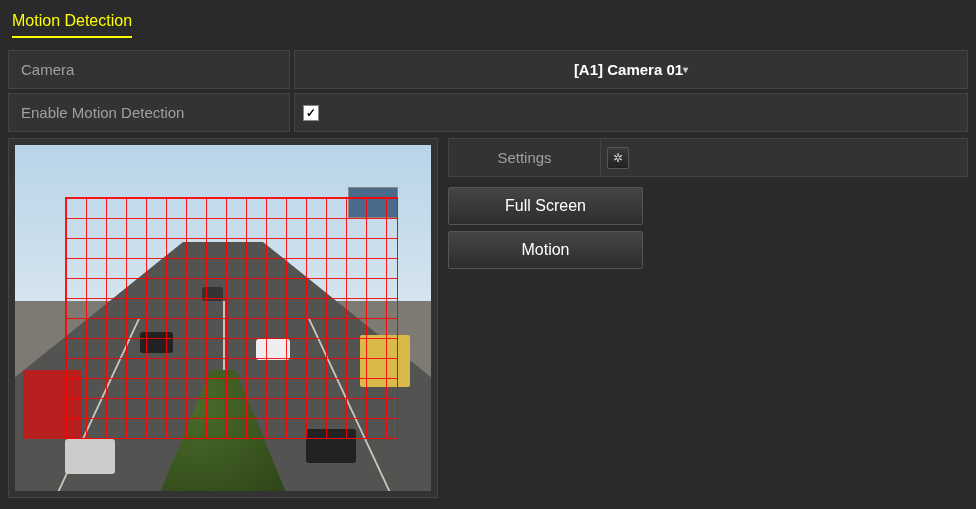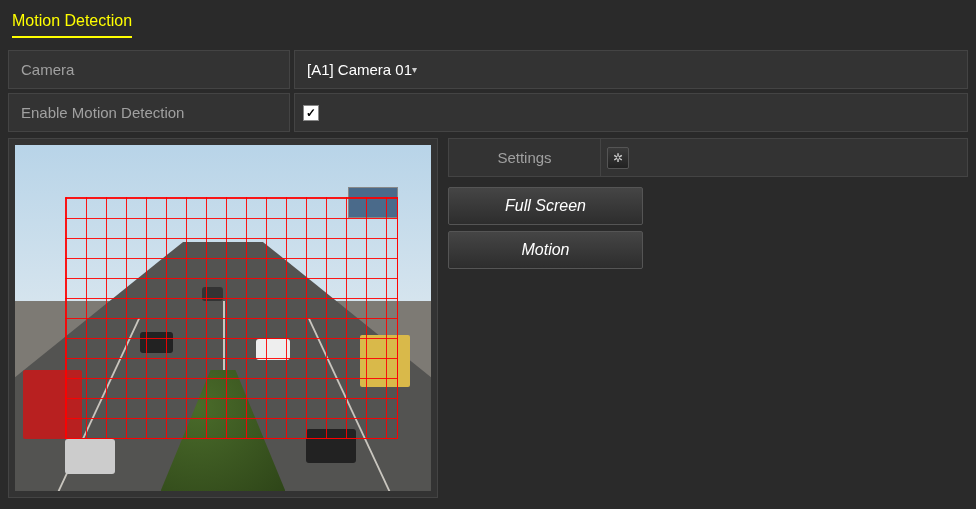--- a/index.html
+++ b/index.html
@@ -49,22 +49,23 @@
     padding: 0;
     position: relative;
   }
   .select-inner {
     width:100%;
     height:100%;
     padding: 10px 12px;
     color: #fff;
     display:flex;
     align-items:center;
-    justify-content:flex-start;
-    cursor:pointer;
+    justify-content:center;
+    cursor:pointer;
+    font-weight:bold;
   }
   .select-caret {
     font-size: 10px;
     color: #ccc;
   }
   .checkbox {
     width:16px;
     height:16px;
     background:#fff;
     border:1px solid #888;
@@ -267,21 +268,20 @@
     background: linear-gradient(#454545,#2d2d2d);
     border:1px solid #555;
     border-radius:2px;
     color:#fff;
     font-size:16px;
     display:flex;
     align-items:center;
     justify-content:center;
     margin-top:6px;
     cursor:pointer;
-    font-style:italic;
   }
   .action-btn:first-of-type { margin-top:14px; }
 </style>
 </head>
 <body>
 
 <div class="container">
 
   <div class="tab-header">Motion Detection</div>
 

